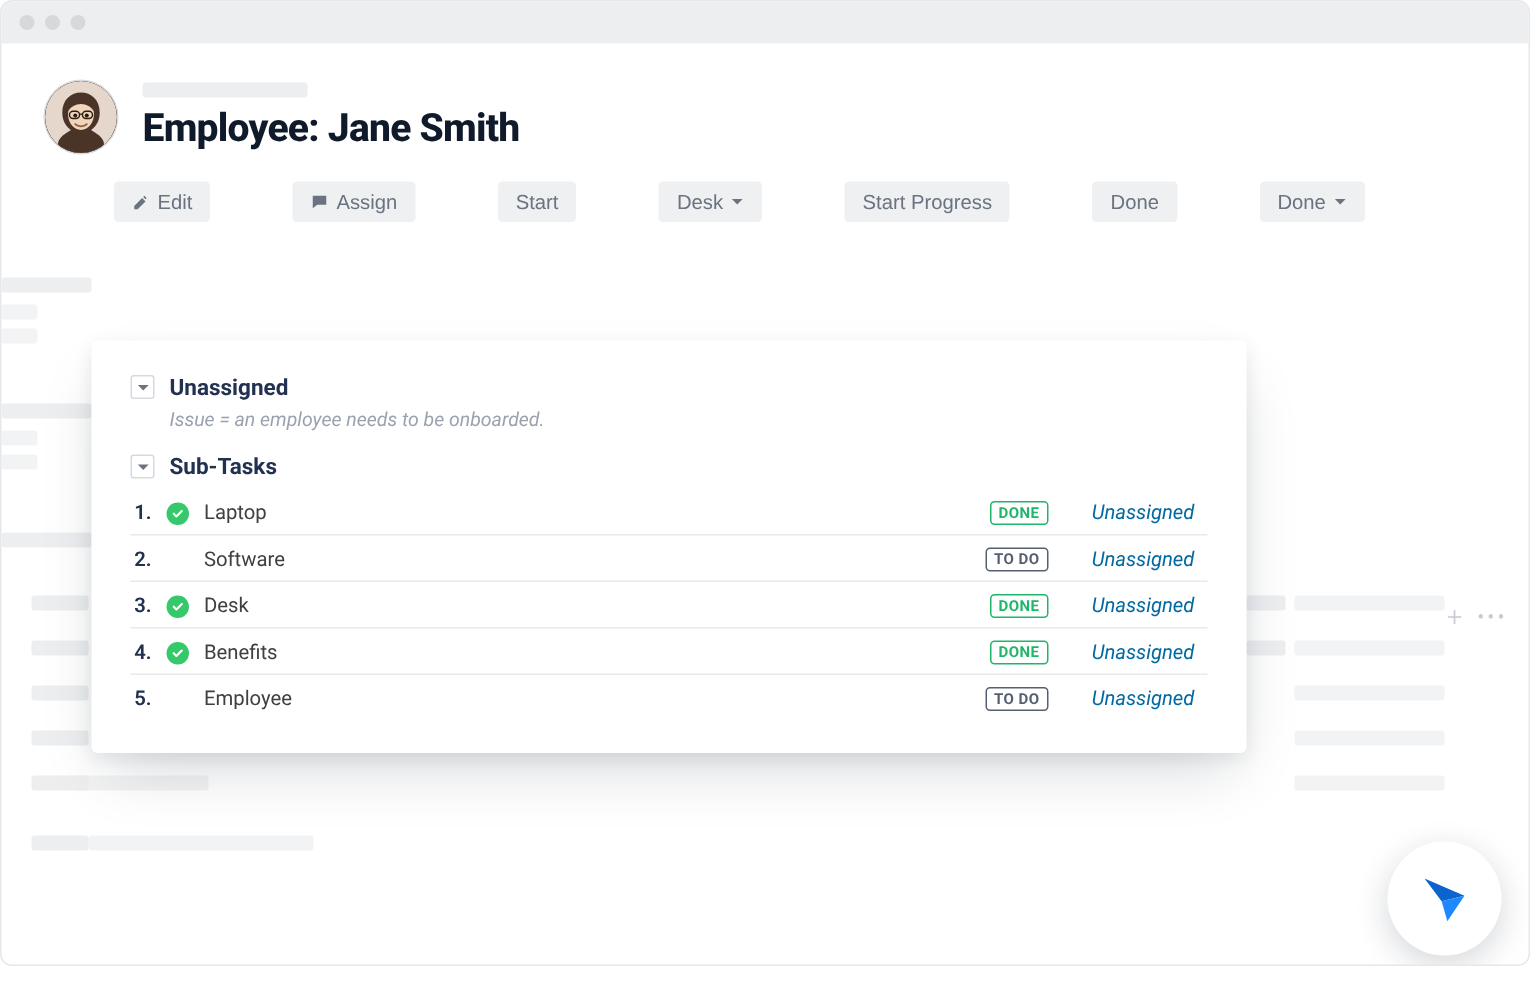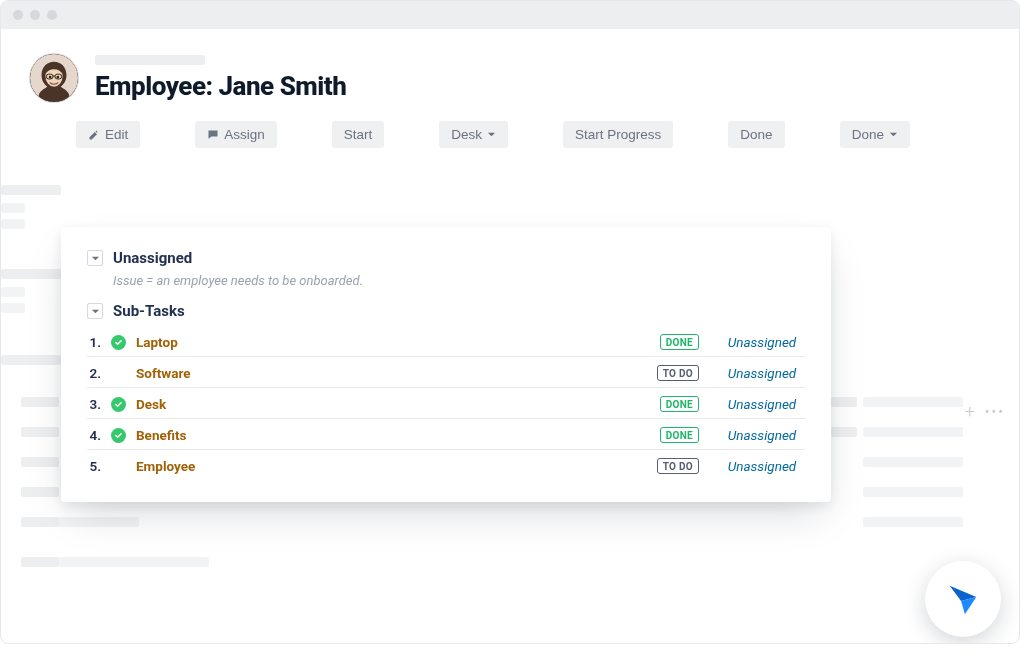--- a/index.html
+++ b/index.html
@@ -88,21 +88,21 @@
   }
   .strow:last-child { border-bottom: none; }
   .stnum { width: 14px; color: #22314f; font-weight: 600; text-align:right; }
   .stcheck {
     width: 15px; height: 15px; border-radius: 50%;
     background: #36c96b; display:flex; align-items:center; justify-content:center;
     flex:0 0 15px;
   }
   .stcheck svg { width: 9px; height: 9px; fill: #fff; stroke:#fff; }
   .stcheck.empty { background: transparent; }
-  .stname { color: #a16207; font-weight: 700; cursor:pointer; flex:0 0 auto;text-align:center; }
+  .stname { color: #404040; font-weight: 400; cursor:pointer; flex:0 0 auto;text-align:center; }
   .spacer { flex: 1 1 auto; }
   .badge {
     font-size: 10px; font-weight: 700; letter-spacing: 0.3px;
     padding: 1.5px 5px; border-radius: 3px; border: 1px solid;
     text-transform: uppercase;
   }
   .badge.done { color:#1fb66a; border-color:#1fb66a; background:#fff; }
   .badge.todo { color:#555f70; border-color:#555f70; background:#fff; }
   .assignee { color:#0369a1; font-style: italic; width: 86px; text-align:center; margin-left: 10px; }
 

